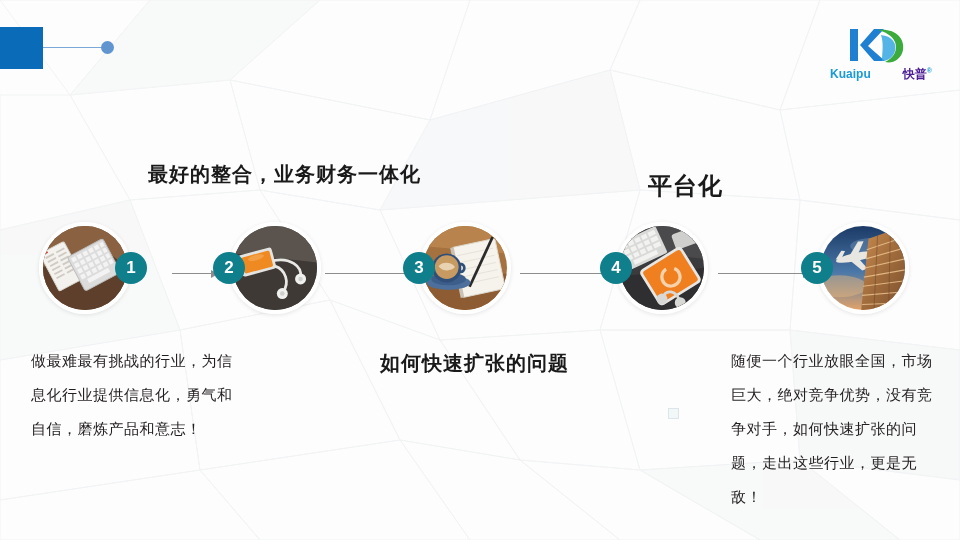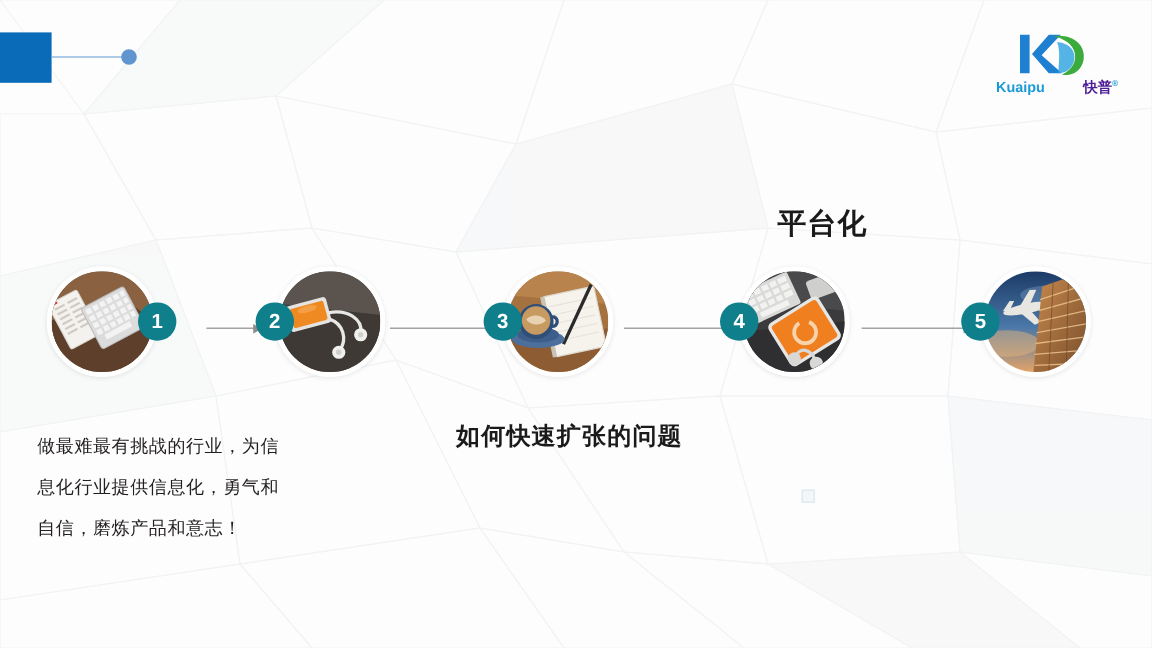--- a/index.html
+++ b/index.html
@@ -143,21 +143,21 @@
   }
 
   
   .para {
     position: absolute;
     font-size: 15px;
     color: #231f20;
     line-height: 34px;
     letter-spacing: 0.5px;
   }
-  #para-left  { left: 31px;  top: 344px; width: 215px; margin-top: 12px; }
+  #para-left  { left: 31px;  top: 344px; width: 215px; }
   #para-right { left: 731px; top: 344px; width: 215px; }
 
   .artifact {
     position: absolute;
     left: 668px; top: 408px;
     width: 9px; height: 9px;
     border: 1px solid #cfdde2;
     background: #eef5f7;
     opacity: 0.7;
   }
@@ -221,20 +221,21 @@
         <path d="M12,18 L26,2 L36,2 L20,19 L37,34 L26,34 Z" fill="#1f7fd0"></path>
         <path d="M30,3 C47,1 57,11 55,23 C53,33 44,37 37,35 C46,31 50,23 47,15 C44,8 37,5 30,3 Z" fill="#3aab3c"></path>
         <path d="M33,8 C44,9 49,16 47,24 C45,31 39,34 34,34 C34,26 36,17 33,8 Z" fill="#36a7e0" opacity="0.85"></path>
       </g>
     </svg>
     <div class="logo-text">
       <span>Kuaipu</span><span class="cn">快普</span><span class="reg">®</span>
     </div>
   </div>
 
+  <div class="head-label" id="head-1">最好的整合，业务财务一体化</div>
   <div class="head-label" id="head-4">平台化</div>
   <div class="head-label" id="head-3">如何快速扩张的问题</div>
 
   <div class="arrow" style="left:172px; width:46px;">
     <div class="shaft"></div>
     <div class="head"></div>
   </div>
   <div class="arrow" style="left:325px; width:90px;">
     <div class="shaft"></div>
     <div class="head"></div>
@@ -440,16 +441,17 @@
         <g stroke="#6d452a" stroke-width="0.8" opacity="0.7">
           <line x1="62" y1="10" x2="58" y2="92"></line>
           <line x1="76" y1="6" x2="74" y2="92"></line>
         </g>
       </svg>
     </div>
     <div class="badge left">5</div>
   </div>
 
   <div class="para" id="para-left">做最难最有挑战的行业，为信息化行业提供信息化，勇气和自信，磨炼产品和意志！</div>
+  <div class="para" id="para-right">随便一个行业放眼全国，市场巨大，绝对竞争优势，没有竞争对手，如何快速扩张的问题，走出这些行业，更是无敌！</div>
 
   <div class="artifact"></div>
 
 </div>
 
 </body></html>

